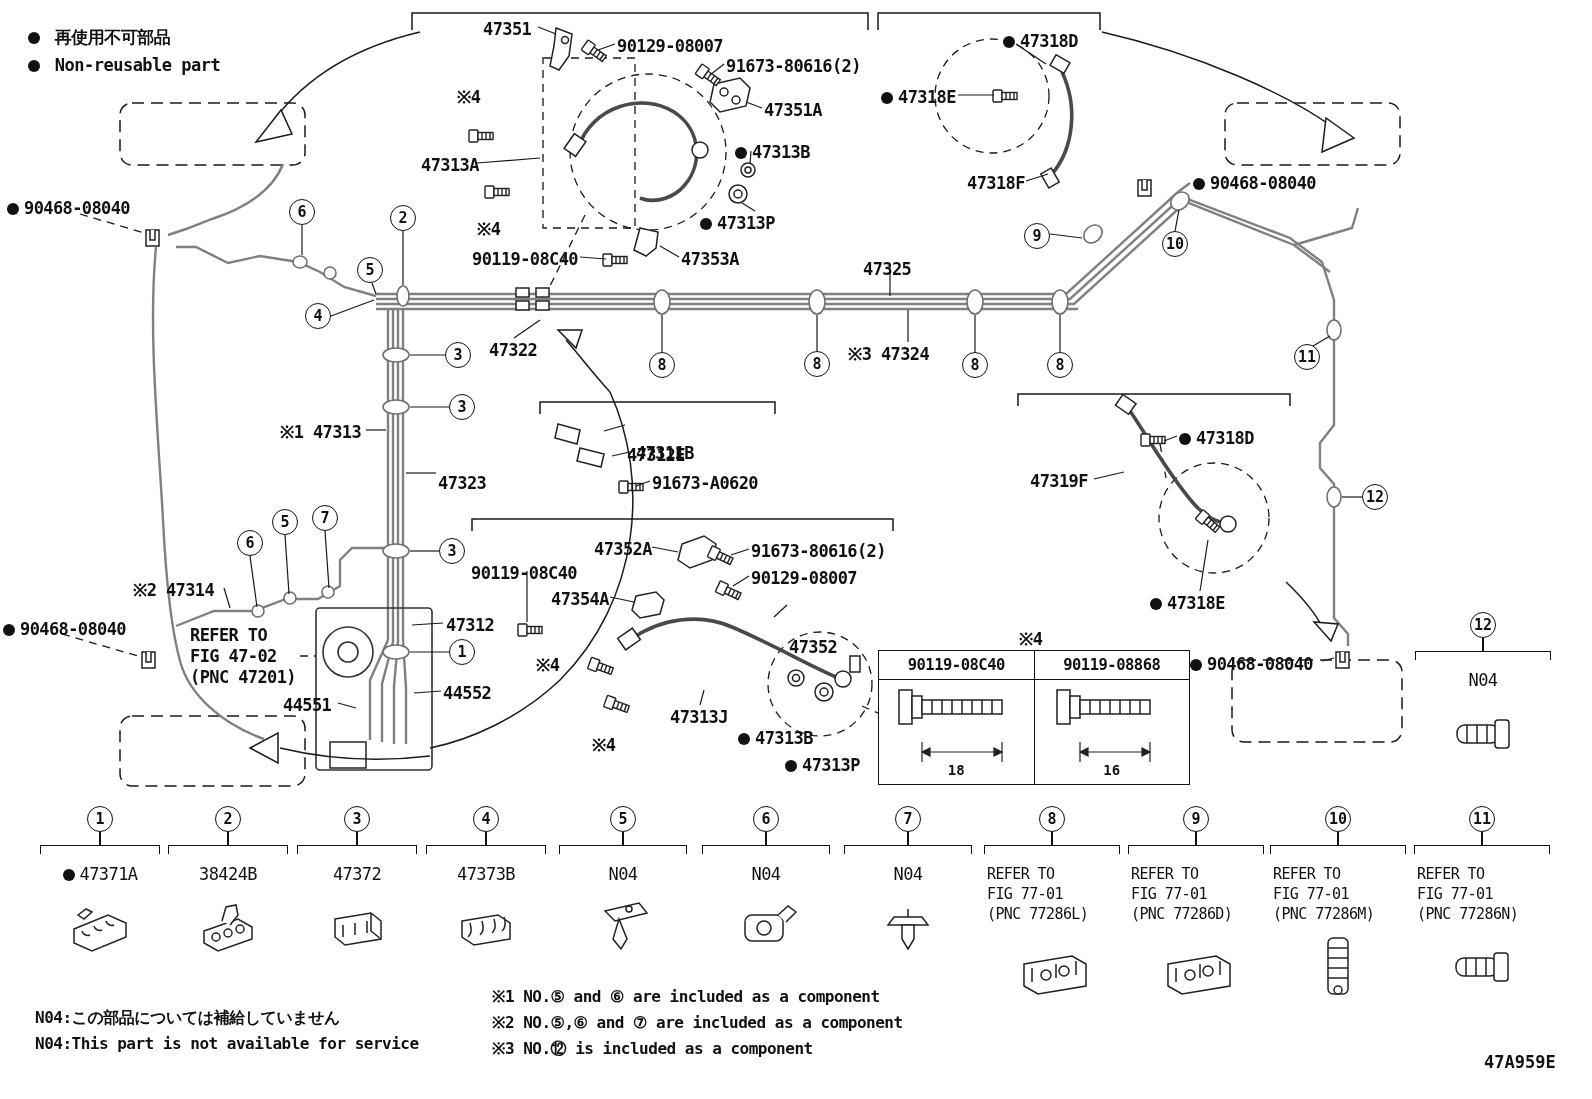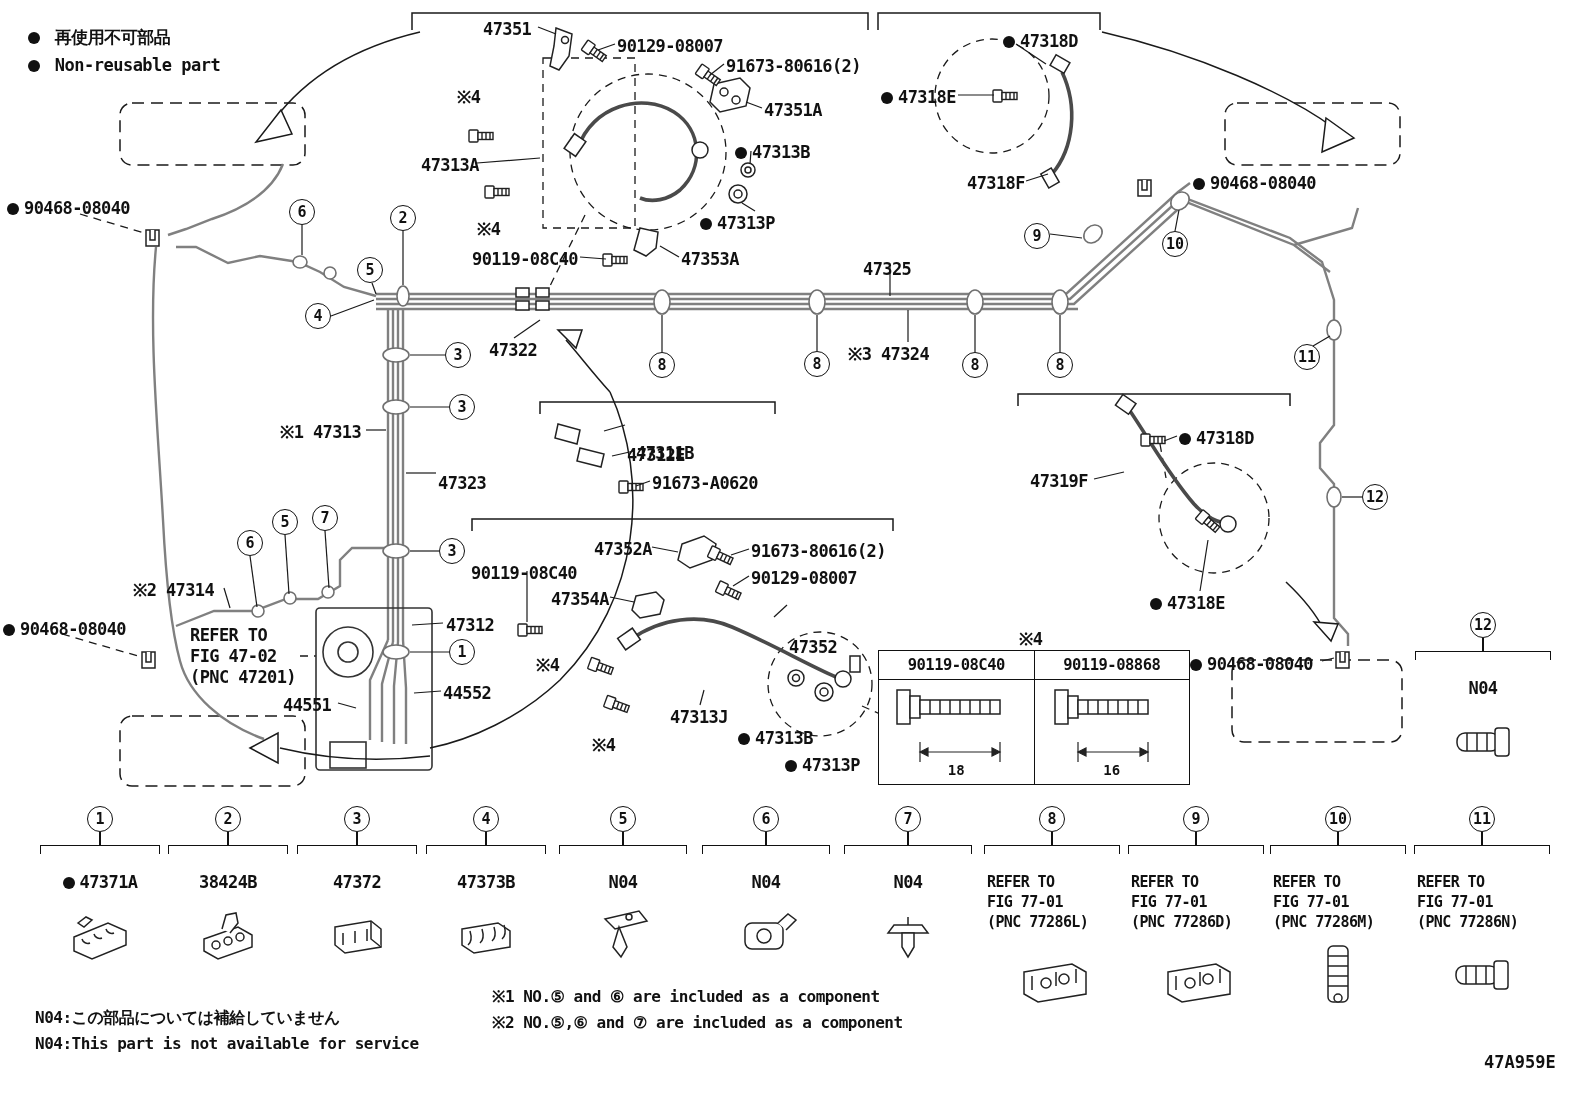--- a/index.html
+++ b/index.html
@@ -14,30 +14,30 @@
            display:flex;align-items:center;justify-content:center;font-size:15px;font-weight:700;
            transform:translate(-50%,-50%)}
   .legend{position:absolute;font-size:17px;font-weight:700;letter-spacing:-0.5px}
   .legend-row{margin-bottom:6px}
   .note{position:absolute;font-size:16px;font-weight:700;letter-spacing:-0.5px;white-space:nowrap}
   .bitem{position:absolute;display:flex;flex-direction:column;align-items:center}
   .b-circ{width:26px;height:26px;border:1.7px solid #111;border-radius:50%;background:#fff;
           display:flex;align-items:center;justify-content:center;font-size:15px;font-weight:700}
   .b-line{width:1.6px;height:13px;background:#111}
   .b-brk{width:100%;border:1.7px solid #111;border-bottom:none;height:9px}
-  .b-lbl{width:100%;text-align:center;font-size:17px;font-weight:700;letter-spacing:-0.6px;margin-top:18px;line-height:21px}
+  .b-lbl{width:100%;text-align:center;font-size:17px;font-weight:400;letter-spacing:-0.6px;margin-top:10px;line-height:21px}
   .b-lbl.multi{text-align:left;font-size:15px;line-height:20px;padding-left:3px}
   .b-icon{margin-top:10px}
   .bolt-table{position:absolute;border:1.7px solid #111;background:#fff}
   .bt-row{display:flex}
   .bt-head{border-bottom:1.7px solid #111}
   .bt-cell{flex:1;text-align:center;font-size:15.5px;font-weight:700;padding:5px 0;letter-spacing:-0.5px}
   .bt-head .bt-cell:first-child{border-right:1.7px solid #111}
   .bt-body{height:104px}
-  .bolt-cell{flex:1;position:relative;}
+  .bolt-cell{flex:1;position:relative;text-align:center}
   .bolt-cell:first-child{border-right:1.7px solid #111}
   .dim{position:absolute;left:50%;bottom:6px;transform:translateX(-50%);background:#fff;padding:0 5px;font-size:14px;font-weight:700}
   .code{position:absolute;font-size:17px;font-weight:700;letter-spacing:0}
 </style>
 </head>
 <body>
 
 <div id="canvas">
 
   <svg id="art" width="1592" height="1099" viewBox="0 0 1592 1099">
@@ -611,15 +611,16 @@
               <line x1="40" y1="24" x2="40" y2="42"></line>
             </g>
           </svg></div>
       </div>
     </div>
 
   <div class="note" style="left:35px;top:1008px">N04:この部品については補給していません</div>
   <div class="note" style="left:35px;top:1034px">N04:This part is not available for service</div>
   <div class="note" style="left:492px;top:985px">※1 NO.⑤ and ⑥ are included as a component</div>
   <div class="note" style="left:492px;top:1011px">※2 NO.⑤,⑥ and ⑦ are included as a component</div>
+  <div class="note" style="left:492px;top:1037px">※3 NO.⑫ is included as a component</div>
   <div class="code" style="left:1484px;top:1052px">47A959E</div>
 
 </div>
 
 </body></html>

